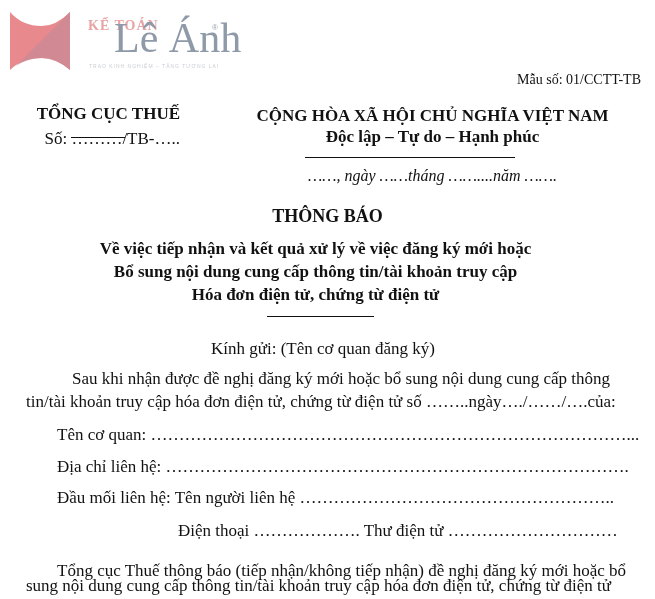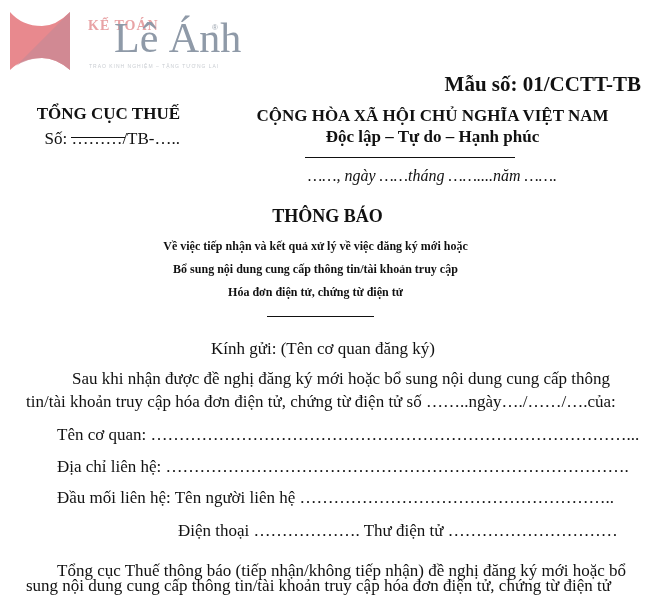--- a/index.html
+++ b/index.html
@@ -35,34 +35,34 @@
       position: absolute; left: 212px; top: 23px;
       font-family: "Liberation Sans", "DejaVu Sans", sans-serif;
       font-size: 8px; color: #9aa3ae;
     }
     .logo-tagline {
       position: absolute; left: 89px; top: 63px;
       font-family: "Liberation Sans", "DejaVu Sans", sans-serif;
       font-size: 5px; letter-spacing: 1px; color: #c9cdd2;
     }
 
-    .form-code { right: 14px; top: 72px; font-size: 21px; font-weight: bold; }
+    .form-code { right: 14px; top: 72px; font-size: 14px; font-weight: normal; }
 
     .left-head { left: 20px; width: 160px; text-align: right; }
     .agency { top: 104px; font-size: 17px; font-weight: bold; }
     .rule { position: absolute; height: 1px; background: #111; }
     .docno { top: 129px; font-size: 17px; }
 
     .center-col { left: 205px; width: 455px; text-align: center; }
     .nation { top: 106px; font-size: 17px; font-weight: bold; }
     .motto { top: 127px; font-size: 17px; font-weight: bold; }
     .dateline { top: 167px; font-size: 16px; font-style: italic; }
 
     .title { left: 0; width: 655px; text-align: center; top: 206px; font-size: 18px; font-weight: bold; }
-    .sub { left: 0; width: 631px; text-align: center; font-size: 12px; font-weight: bold; }
+    .sub { left: 0; width: 631px; text-align: center; font-size: 17px; font-weight: bold; }
     .sub1 { top: 239px; }
     .sub2 { top: 262px; }
     .sub3 { top: 285px; }
 
     .body-text { font-size: 17px; }
     .greeting { left: 0; width: 646px; text-align: center; top: 339px; }
     .para1a { left: 72px; top: 369px; }
     .para1b { left: 26px; top: 392px; }
     .field1 { left: 57px; top: 425px; }
     .field2 { left: 57px; top: 457px; }

